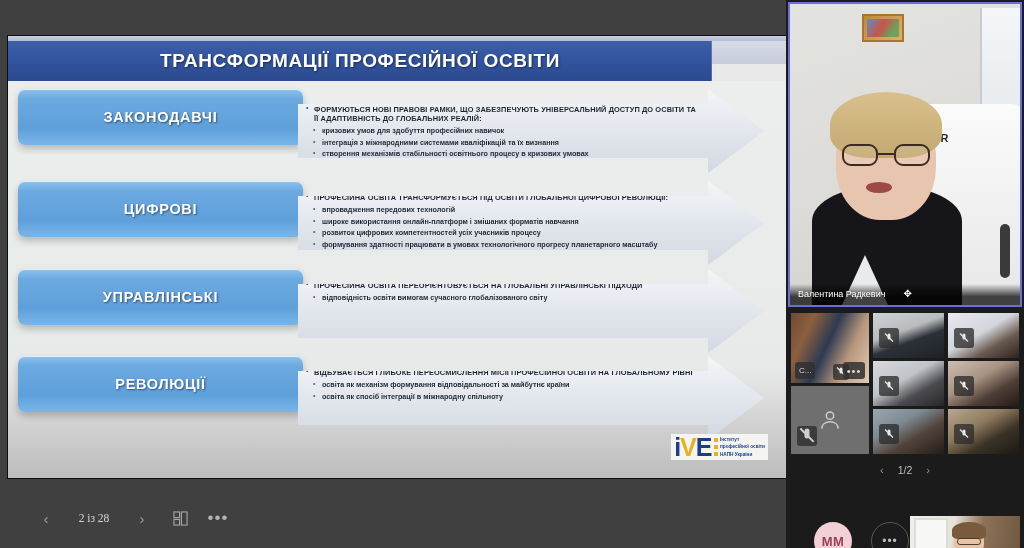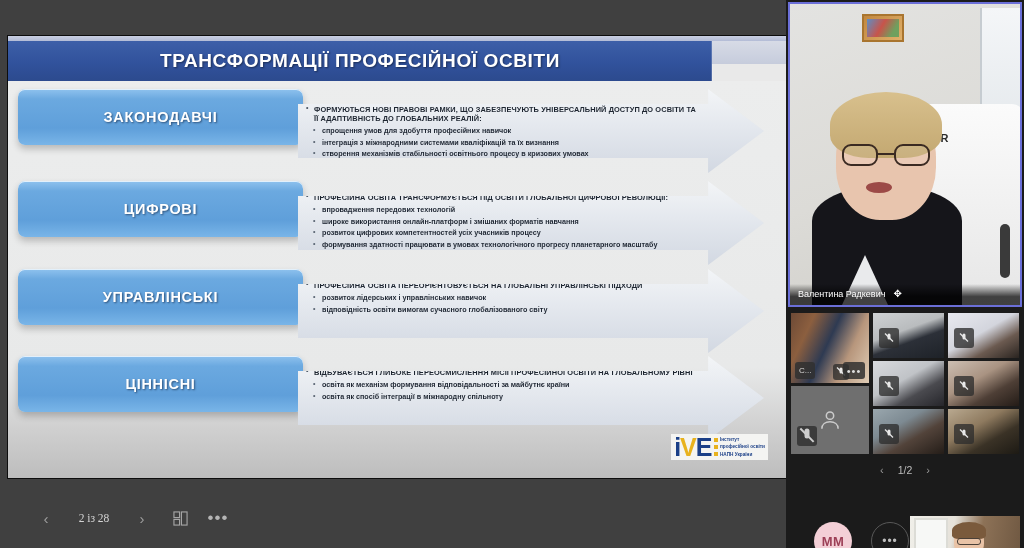--- a/index.html
+++ b/index.html
@@ -131,21 +131,21 @@
   .spk-head { position:absolute; left:46px; top:96px; width:100px; height:120px; background:#e8c5ae; border-radius:48% 48% 44% 44%; }
   .spk-hair { position:absolute; left:40px; top:88px; width:112px; height:66px;
               background: linear-gradient(180deg,#d8c08d,#c3a871); border-radius:55% 55% 38% 38%; }
   .spk-glasses { position:absolute; left:52px; top:140px; width:88px; height:22px; }
   .spk-glasses b { position:absolute; top:0; width:36px; height:22px; border:2px solid #3a2a22; border-radius:9px; background: rgba(255,255,255,.10); }
   .spk-glasses b:first-child { left:0; } .spk-glasses b:last-child { right:0; }
   .spk-glasses u { position:absolute; left:36px; top:9px; width:16px; height:2px; background:#3a2a22; }
   .spk-mouth { position:absolute; left:76px; top:178px; width:26px; height:11px; background:#9c4a47; border-radius:50%; }
   .spk-name {
     position:absolute; left:0; bottom:0; width:100%; padding:4px 8px 6px;
-    display:flex; align-items:center; gap:8px; color:#fff; font-size:9px;
+    display:flex; align-items:center; gap:18px; color:#fff; font-size:9px;
     background: linear-gradient(180deg, rgba(0,0,0,0) 0%, rgba(0,0,0,.72) 60%);
   }
   .pin-icon { color:#fff; font-size:10px; }
 
   
   .thumbs { position:absolute; left:4px; top:312px; width:230px; height:143px; }
   .thumb { position:absolute; background:#2b2b2b; overflow:hidden; border:1px solid #1b1b1b; }
   .thumb .scene { position:absolute; inset:0; }
   .badge-mic {
     position:absolute; width:20px; height:20px; border-radius:3px;
@@ -203,21 +203,21 @@
       <div class="slide-body">
 
         <div class="row row-0">
           <div class="pill">
             <span>ЗАКОНОДАВЧІ</span>
           </div>
           <div class="arrow">
             <div class="arrow-inner">
               <div class="arrow-head">ФОРМУЮТЬСЯ НОВІ ПРАВОВІ РАМКИ, ЩО ЗАБЕЗПЕЧУЮТЬ УНІВЕРСАЛЬНИЙ ДОСТУП ДО ОСВІТИ ТА ЇЇ АДАПТИВНІСТЬ ДО ГЛОБАЛЬНИХ РЕАЛІЙ:</div>
               <ul class="arrow-list">
-                <li>спрощення умов для здобуття професійних навичок</li>
+                <li>кризових умов для здобуття професійних навичок</li>
                 <li>інтеграція з міжнародними системами кваліфікацій та їх визнання</li>
                 <li>створення механізмів стабільності освітнього процесу в кризових умовах</li>
                 <li>відповідність світовим стандартам якості, відкритості та гнучкості</li>
               </ul>
             </div>
           </div>
         </div>
 
         <div class="row row-1">
           <div class="pill">
@@ -237,30 +237,29 @@
         </div>
 
         <div class="row row-2">
           <div class="pill">
             <span>УПРАВЛІНСЬКІ</span>
           </div>
           <div class="arrow arrow--tight">
             <div class="arrow-inner">
               <div class="arrow-head">ПРОФЕСІЙНА ОСВІТА ПЕРЕОРІЄНТОВУЄТЬСЯ НА ГЛОБАЛЬНІ УПРАВЛІНСЬКІ ПІДХОДИ</div>
               <ul class="arrow-list">
-                <li>розвиток лідерських і управлінських навичок</li>
                 <li>відповідність освіти вимогам сучасного глобалізованого світу</li>
               </ul>
             </div>
           </div>
         </div>
 
         <div class="row row-3">
           <div class="pill">
-            <span>ЦІННІСНІ</span>
+            <span>РЕВОЛЮЦІЇ</span>
           </div>
           <div class="arrow arrow--tight">
             <div class="arrow-inner">
               <div class="arrow-head">ВІДБУВАЄТЬСЯ ГЛИБОКЕ ПЕРЕОСМИСЛЕННЯ МІСІЇ ПРОФЕСІЙНОЇ ОСВІТИ НА ГЛОБАЛЬНОМУ РІВНІ</div>
               <ul class="arrow-list">
                 <li>освіта як механізм формування відповідальності за майбутнє країни</li>
                 <li>освіта як спосіб інтеграції в міжнародну спільноту</li>
               </ul>
             </div>
           </div>

